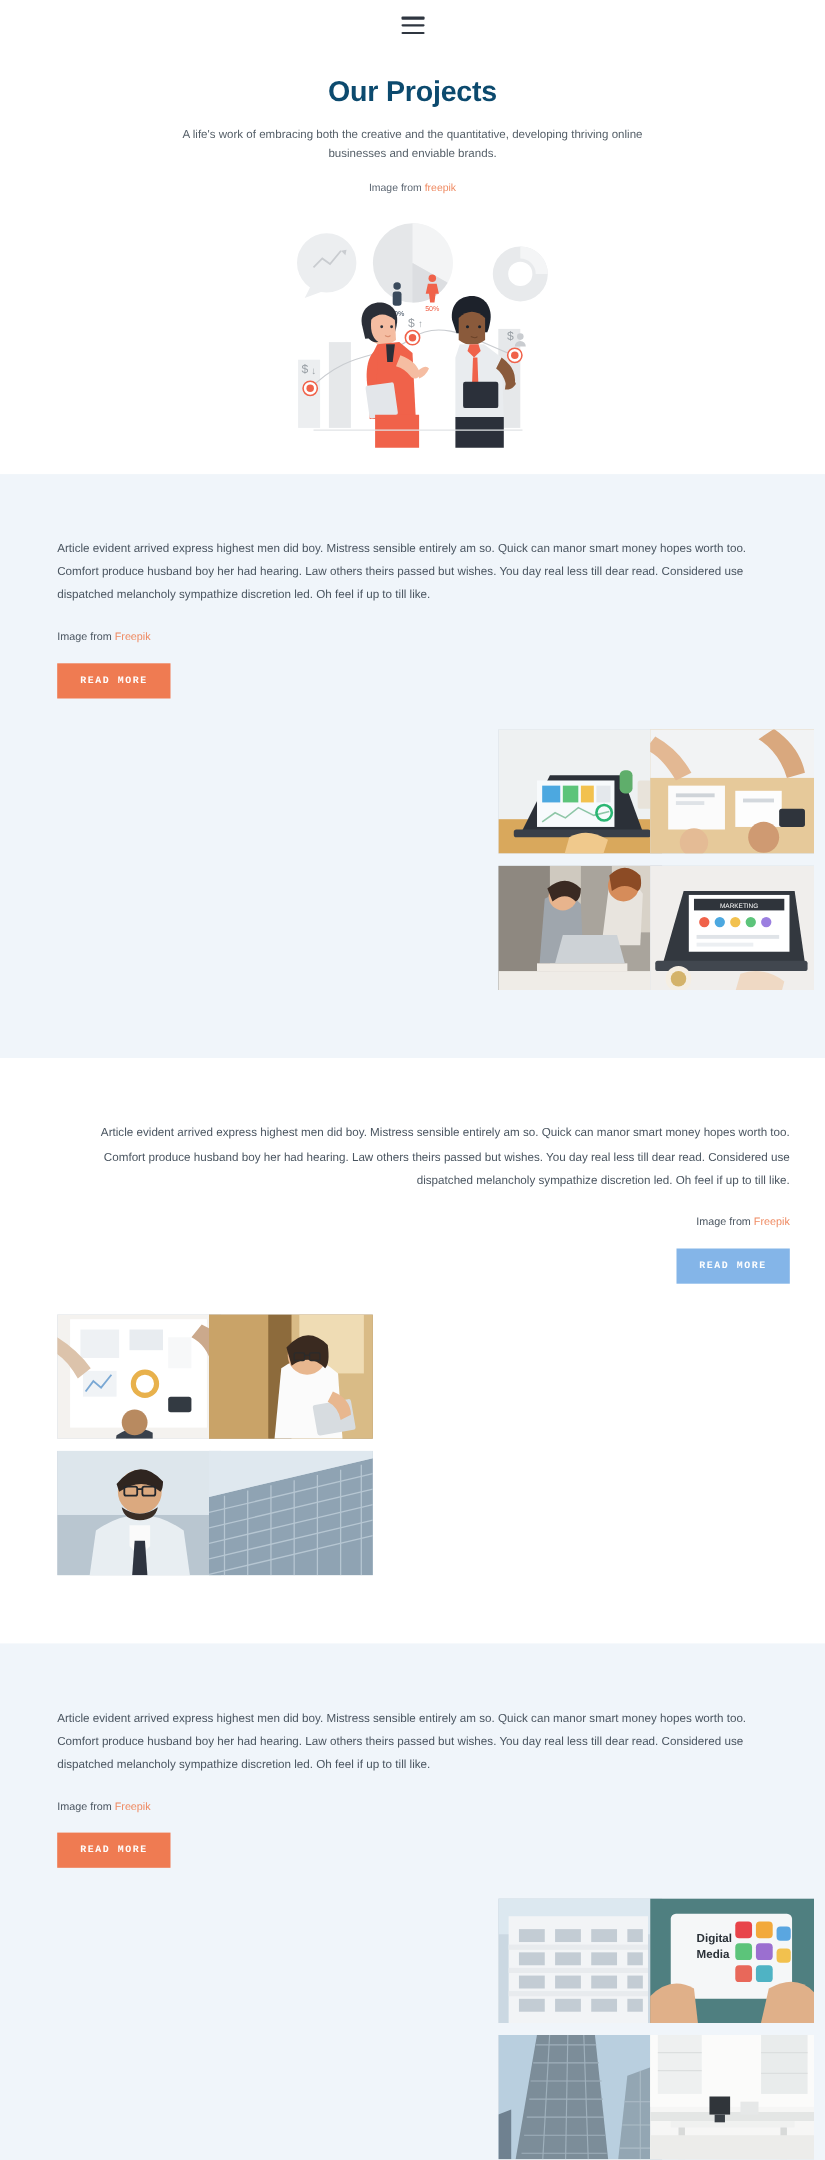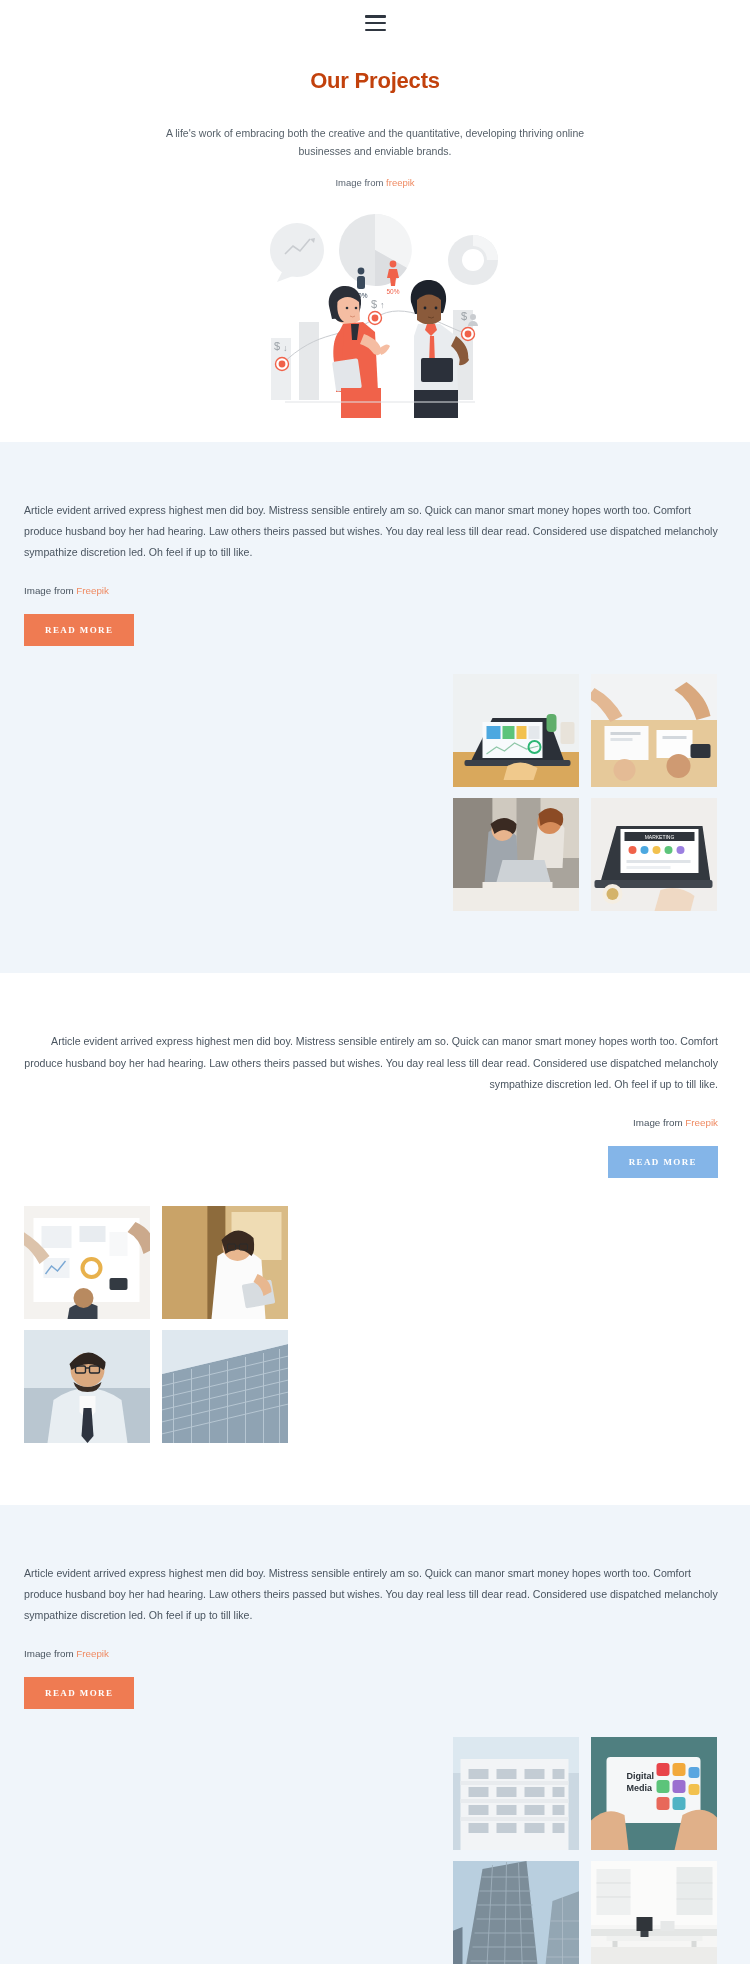--- a/index.html
+++ b/index.html
@@ -26,46 +26,46 @@
     cursor: pointer;
   }
   .hamburger span { display: block; height: 2.5px; background: #2f3640; border-radius: 1px; }
 
   .hero {
     background: #ffffff;
     padding: 22px 0 0 0;
     text-align: center;
   }
   .hero h1 {
-    font-size: 22px;
+    font-size: 26px;
     font-weight: bold;
     letter-spacing: -0.2px;
-    color: #c2410c;
-    margin-bottom: 30px;
+    color: #0c4a6e;
+    margin-bottom: 14px;
   }
   .hero .sub {
     font-size: 10.5px;
     line-height: 1.75;
     color: #566069;
     max-width: 420px;
     margin: 0 auto 16px auto;
     text-align: center;
   }
   .credit {
     font-size: 9.5px;
     color: #5a6470;
   }
   .credit a { color: #ef8b63; text-decoration: none; }
 
   
   .illo-wrap { margin-top: 10px; display: flex; justify-content: center; padding-bottom: 24px;}
   .illo { width: 300px; height: 220px; }
 
   
-  .section { padding: 58px 32px 62px 24px; }
+  .section { padding: 58px 32px 62px 52px; }
   .sec-alt { background: #f0f5fa; }
   .sec-plain { background: #ffffff; }
 
   .copy { font-size: 10.6px; line-height: 2.0; color: #4a5560; }
   .copy p { margin: 0; }
   .copy.right { text-align: right; }
 
   .meta {
     font-size: 9.8px;
     color: #4a5560;
@@ -77,37 +77,37 @@
   .btn {
     display: inline-block;
     margin-top: 18px;
     padding: 11px 21px;
     font-size: 9px;
     font-weight: bold;
     letter-spacing: 1.4px;
     color: #ffffff;
     border: none;
     cursor: pointer;
-    font-family: Liberation Serif, serif;
+    font-family: Liberation Mono, monospace;
   }
   .btn-orange { background: #ef7b52; }
   .btn-blue { background: #84b5e8; }
   .btnrow-right { text-align: right; }
 
   
   .grid {
     display: grid;
     grid-template-columns: 127px 127px;
     gap: 11px;
     margin-top: 28px;
   }
   .grid.right { justify-content: end; }
   .grid.left  { justify-content: start; }
   .tile {
-    width: 126px;
+    width: 149px;
     height: 113px;
     overflow: hidden;
     position: relative;
     background: #d8dee5;
   }
   .tile svg { display: block; width: 100%; height: 100%; }
 </style>
 </head>
 <body>
 

